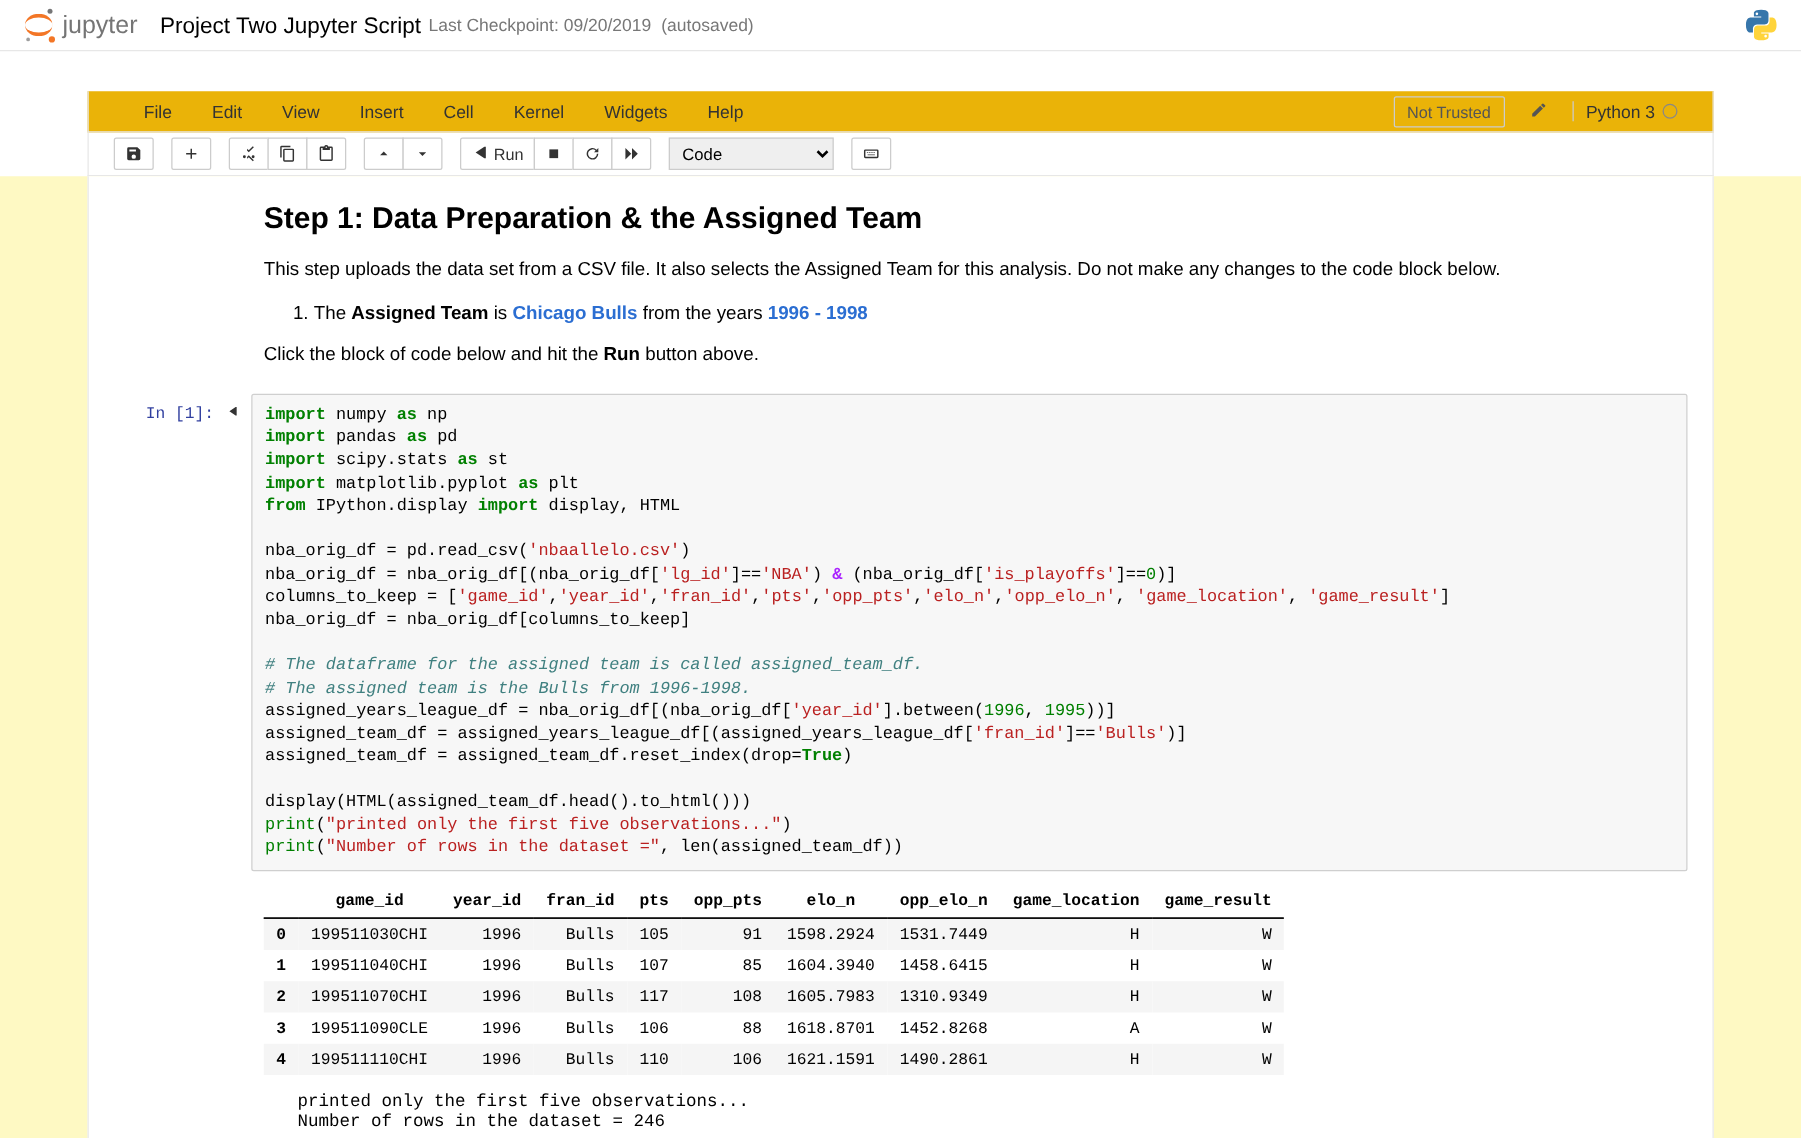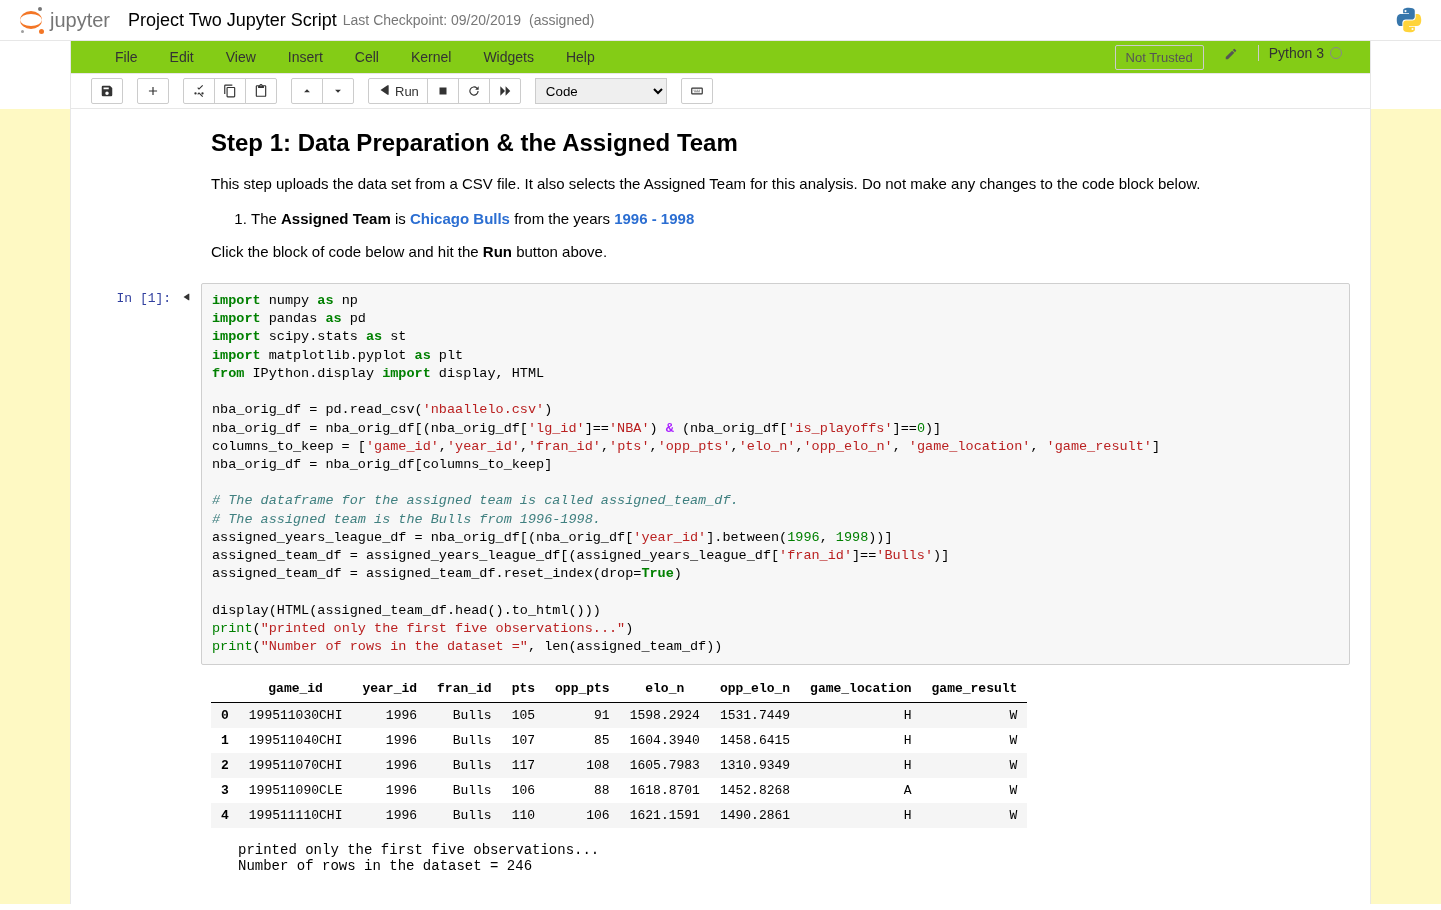--- a/index.html
+++ b/index.html
@@ -12,23 +12,23 @@
   .dot1,.dot2,.dot3{position:absolute;width:4px;height:4px;border-radius:50%;}
   .dot1{background:#767677;top:0;right:2px;}
   .dot2{background:#9e9e9e;bottom:0;left:3px;width:3px;height:3px;}
   .dot3{background:#f37626;bottom:-1px;right:0;width:5px;height:5px;}
   .notebook-title { font-size: 18px; color: #000; font-weight: 400; }
   .checkpoint-text { color: #777; font-size: 14px; margin-left: 6px; }
   .autosaved { color: #777; font-size: 14px; margin-left: 8px; }
   .python-logo { margin-left:auto; width:28px; height:28px; }
   .divider { border-bottom: 1px solid #e7e7e7; }
 
-  .menubar { display:flex; align-items: center; padding: 0 28px; border-bottom: 1px solid #e7e7e7; background:#84cc16; margin-left:70px; margin-right:70px; border-left:1px solid #e7e7e7; border-right:1px solid #e7e7e7;}
+  .menubar { display:flex; align-items: center; padding: 0 28px; border-bottom: 1px solid #e7e7e7; background:#eab308; margin-left:70px; margin-right:70px; border-left:1px solid #e7e7e7; border-right:1px solid #e7e7e7;margin-top:32px;}
   .menubar .menu-item { padding: 8px 16px; cursor: pointer; color:#333; }
-  .menubar-right { margin-left:auto; display:flex; align-items:flex-start; gap:14px; }
+  .menubar-right { margin-left:auto; display:flex; align-items:center; gap:14px; }
   .not-trusted { border:1px solid #ccc; border-radius:2px; padding:4px 10px; font-size:13px; color:#555;}
   .kernel-status { display:flex; align-items:center; gap:6px; color:#333; border-left:1px solid #ccc; padding-left:10px;}
   .kernel-circle { width:12px; height:12px; border:1px solid #888; border-radius:50%; display:inline-block;}
   .edit-icon-btn { color:#555; padding:2px 6px;}
 
   .toolbar { display:flex; align-items:center; gap:2px; padding:4px 20px; border-bottom:1px solid #e7e7e7; margin-left:70px; margin-right:70px; border-left:1px solid #e7e7e7; border-right:1px solid #e7e7e7;}
   .tool-btn { border:1px solid #ccc; background:#fff; padding:4px 8px; border-radius:2px; cursor:pointer; font-size:13px; color:#333; height:26px; display:inline-flex; align-items:center; justify-content:center; min-width:28px;}
   .tool-group { display:flex; gap:0;}
   .tool-group .tool-btn { border-radius:0; margin-left:-1px;}
   .tool-group .tool-btn:first-child{border-top-left-radius:2px;border-bottom-left-radius:2px;margin-left:0;}
@@ -76,21 +76,21 @@
   <div class="jupyter-logo">
     <span class="logo-icon">
         <span class="dot1"></span>
         <span class="dot2"></span>
         <span class="dot3"></span>
       </span>
     <span>jupyter</span>
   </div>
   <span class="notebook-title">Project Two Jupyter Script</span>
   <span class="checkpoint-text">Last Checkpoint: 09/20/2019</span>
-  <span class="autosaved">(assigned)</span>
+  <span class="autosaved">(autosaved)</span>
   <span class="python-logo">
     <svg viewBox="0 0 32 32">
         <path fill="#3776ab" d="M15.9 2c-7 0-6.6 3-6.6 3v3.2h6.7v1H6.6S2 8.6 2 15.9s4 7 4 7h2.4v-3.4s-.1-4 3.9-4h6.6s3.7.1 3.7-3.6V5.6S23.2 2 15.9 2zM12 4.6a1.2 1.2 0 1 1 0 2.4 1.2 1.2 0 0 1 0-2.4z"></path>
         <path fill="#ffd43b" d="M16.1 30c7 0 6.6-3 6.6-3v-3.2H16v-1h9.4S30 23.4 30 16.1s-4-7-4-7h-2.4v3.4s.1 4-3.9 4h-6.6s-3.7-.1-3.7 3.6v6.3S8.8 30 16.1 30zM20 27.4a1.2 1.2 0 1 1 0-2.4 1.2 1.2 0 0 1 0 2.4z"></path>
       </svg>
   </span>
 </div>
 <div class="divider"></div>
 
 <div class="menubar">
@@ -229,21 +229,21 @@
 <span class="kw">import </span>matplotlib.pyplot <span class="kw">as </span>plt
 <span class="kw">from </span>IPython.display <span class="kw">import </span>display, HTML
 
 nba_orig_df = pd.read_csv(<span class="str">'nbaallelo.csv'</span>)
 nba_orig_df = nba_orig_df[(nba_orig_df[<span class="str">'lg_id'</span>]==<span class="str">'NBA'</span>) <span class="op">&amp;</span> (nba_orig_df[<span class="str">'is_playoffs'</span>]==<span class="num">0</span>)]
 columns_to_keep = [<span class="str">'game_id'</span>,<span class="str">'year_id'</span>,<span class="str">'fran_id'</span>,<span class="str">'pts'</span>,<span class="str">'opp_pts'</span>,<span class="str">'elo_n'</span>,<span class="str">'opp_elo_n'</span>, <span class="str">'game_location'</span>, <span class="str">'game_result'</span>]
 nba_orig_df = nba_orig_df[columns_to_keep]
 
 <span class="cmt"># The dataframe for the assigned team is called assigned_team_df.</span>
 <span class="cmt"># The assigned team is the Bulls from 1996-1998.</span>
-assigned_years_league_df = nba_orig_df[(nba_orig_df[<span class="str">'year_id'</span>].between(<span class="num">1996</span>, <span class="num">1998</span>))]
+assigned_years_league_df = nba_orig_df[(nba_orig_df[<span class="str">'year_id'</span>].between(<span class="num">1996</span>, <span class="num">1995</span>))]
 assigned_team_df = assigned_years_league_df[(assigned_years_league_df[<span class="str">'fran_id'</span>]==<span class="str">'Bulls'</span>)]
 assigned_team_df = assigned_team_df.reset_index(drop=<span class="bval">True</span>)
 
 display(HTML(assigned_team_df.head().to_html()))
 <span class="builtin">print</span>(<span class="str">"printed only the first five observations..."</span>)
 <span class="builtin">print</span>(<span class="str">"Number of rows in the dataset ="</span>, len(assigned_team_df))
 </div>
     </div>
 
     <div class="output-cell">

